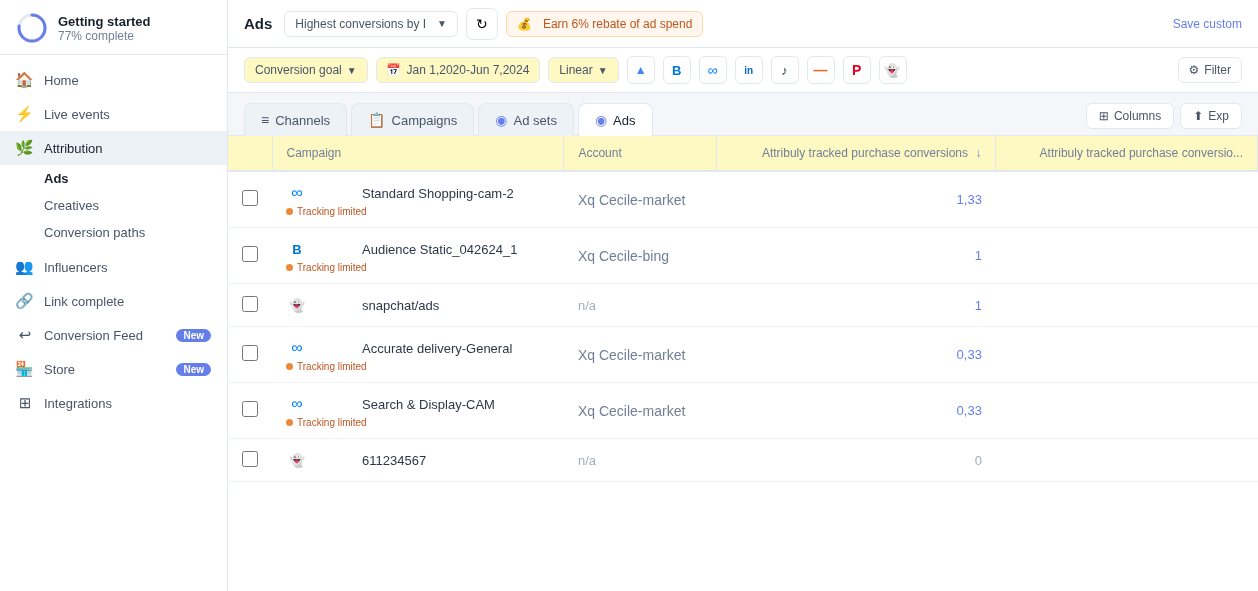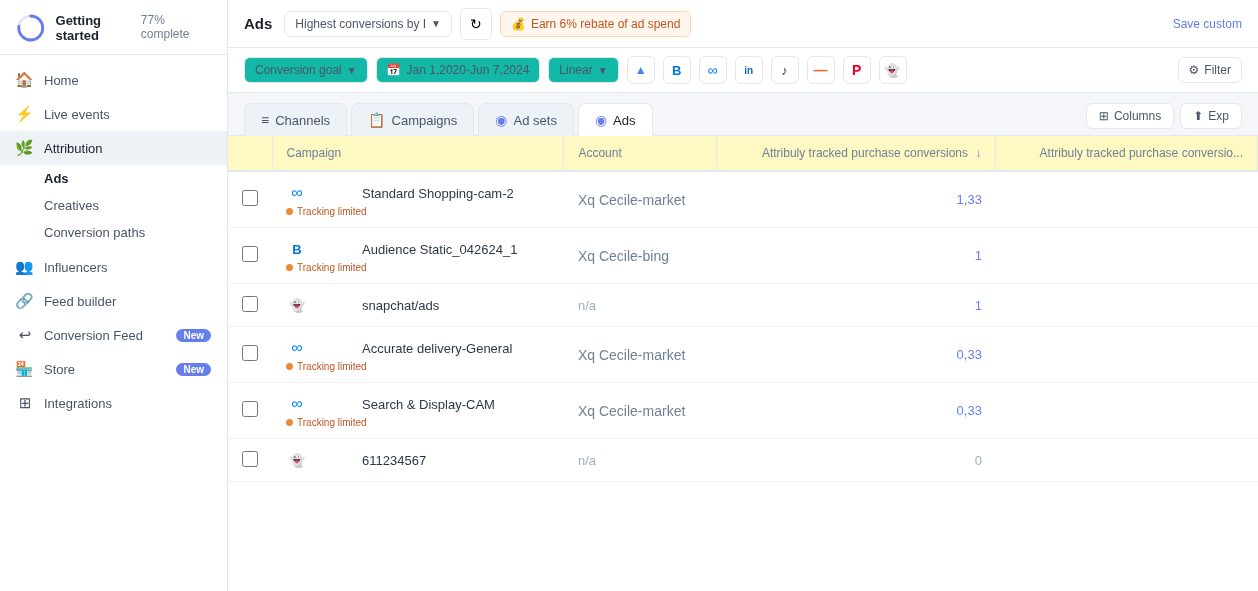--- a/index.html
+++ b/index.html
@@ -22,21 +22,21 @@
     }
     .sidebar-progress-row {
       display: flex;
       align-items: center;
       gap: 10px;
     }
     .progress-circle {
       width: 32px;
       height: 32px;
     }
-    .sidebar-header-text { display: flex; flex-direction: row; }
+    .sidebar-header-text { display: flex; flex-direction: column; }
 
     .sidebar-nav { padding: 8px 0; }
     .nav-item {
       display: flex;
       align-items: center;
       gap: 10px;
       padding: 8px 16px;
       cursor: pointer;
       font-size: 13px;
       color: #4a5568;
@@ -80,21 +80,21 @@
       gap: 8px;
       padding: 10px 16px;
       background: #fff;
       border-bottom: 1px solid #e2e8f0;
       height: 48px;
     }
     .top-bar-title { font-size: 15px; font-weight: 600; color: #1a202c; margin-right: 4px; }
     .top-bar-btn {
       display: flex;
       align-items: center;
-      gap: 5px;
+      gap: 11px;
       padding: 5px 10px;
       border: 1px solid #e2e8f0;
       border-radius: 6px;
       background: #fff;
       cursor: pointer;
       font-size: 12px;
       color: #4a5568;
       white-space: nowrap;
     }
     .top-bar-btn.primary {
@@ -133,21 +133,21 @@
       background: #fff;
       border-bottom: 1px solid #e2e8f0;
     }
     .filter-btn {
       display: flex;
       align-items: center;
       gap: 5px;
       padding: 5px 10px;
       border: 1px solid #e2e8f0;
       border-radius: 6px;
-      background: #14b8a6;
+      background: #fef9c3;
       cursor: pointer;
       font-size: 12px;
       color: #4a5568;
     }
     .channel-icon {
       width: 28px;
       height: 28px;
       border: 1px solid #e2e8f0;
       border-radius: 6px;
       background: #fff;
@@ -317,21 +317,21 @@
     <div class="sub-nav-item">
       <span>Conversion paths</span>
     </div>
 
     <div class="nav-item" style="margin-top:4px;">
       <span class="nav-icon">👥</span>
       <span>Influencers</span>
     </div>
     <div class="nav-item">
       <span class="nav-icon">🔗</span>
-      <span>Feed builder</span>
+      <span>Link complete</span>
     </div>
     <div class="nav-item">
       <span class="nav-icon">↩</span>
       <span>Conversion Feed</span>
       <span class="nav-badge">New</span>
     </div>
     <div class="nav-item">
       <span class="nav-icon">🏪</span>
       <span>Store</span>
       <span class="nav-badge">New</span>

